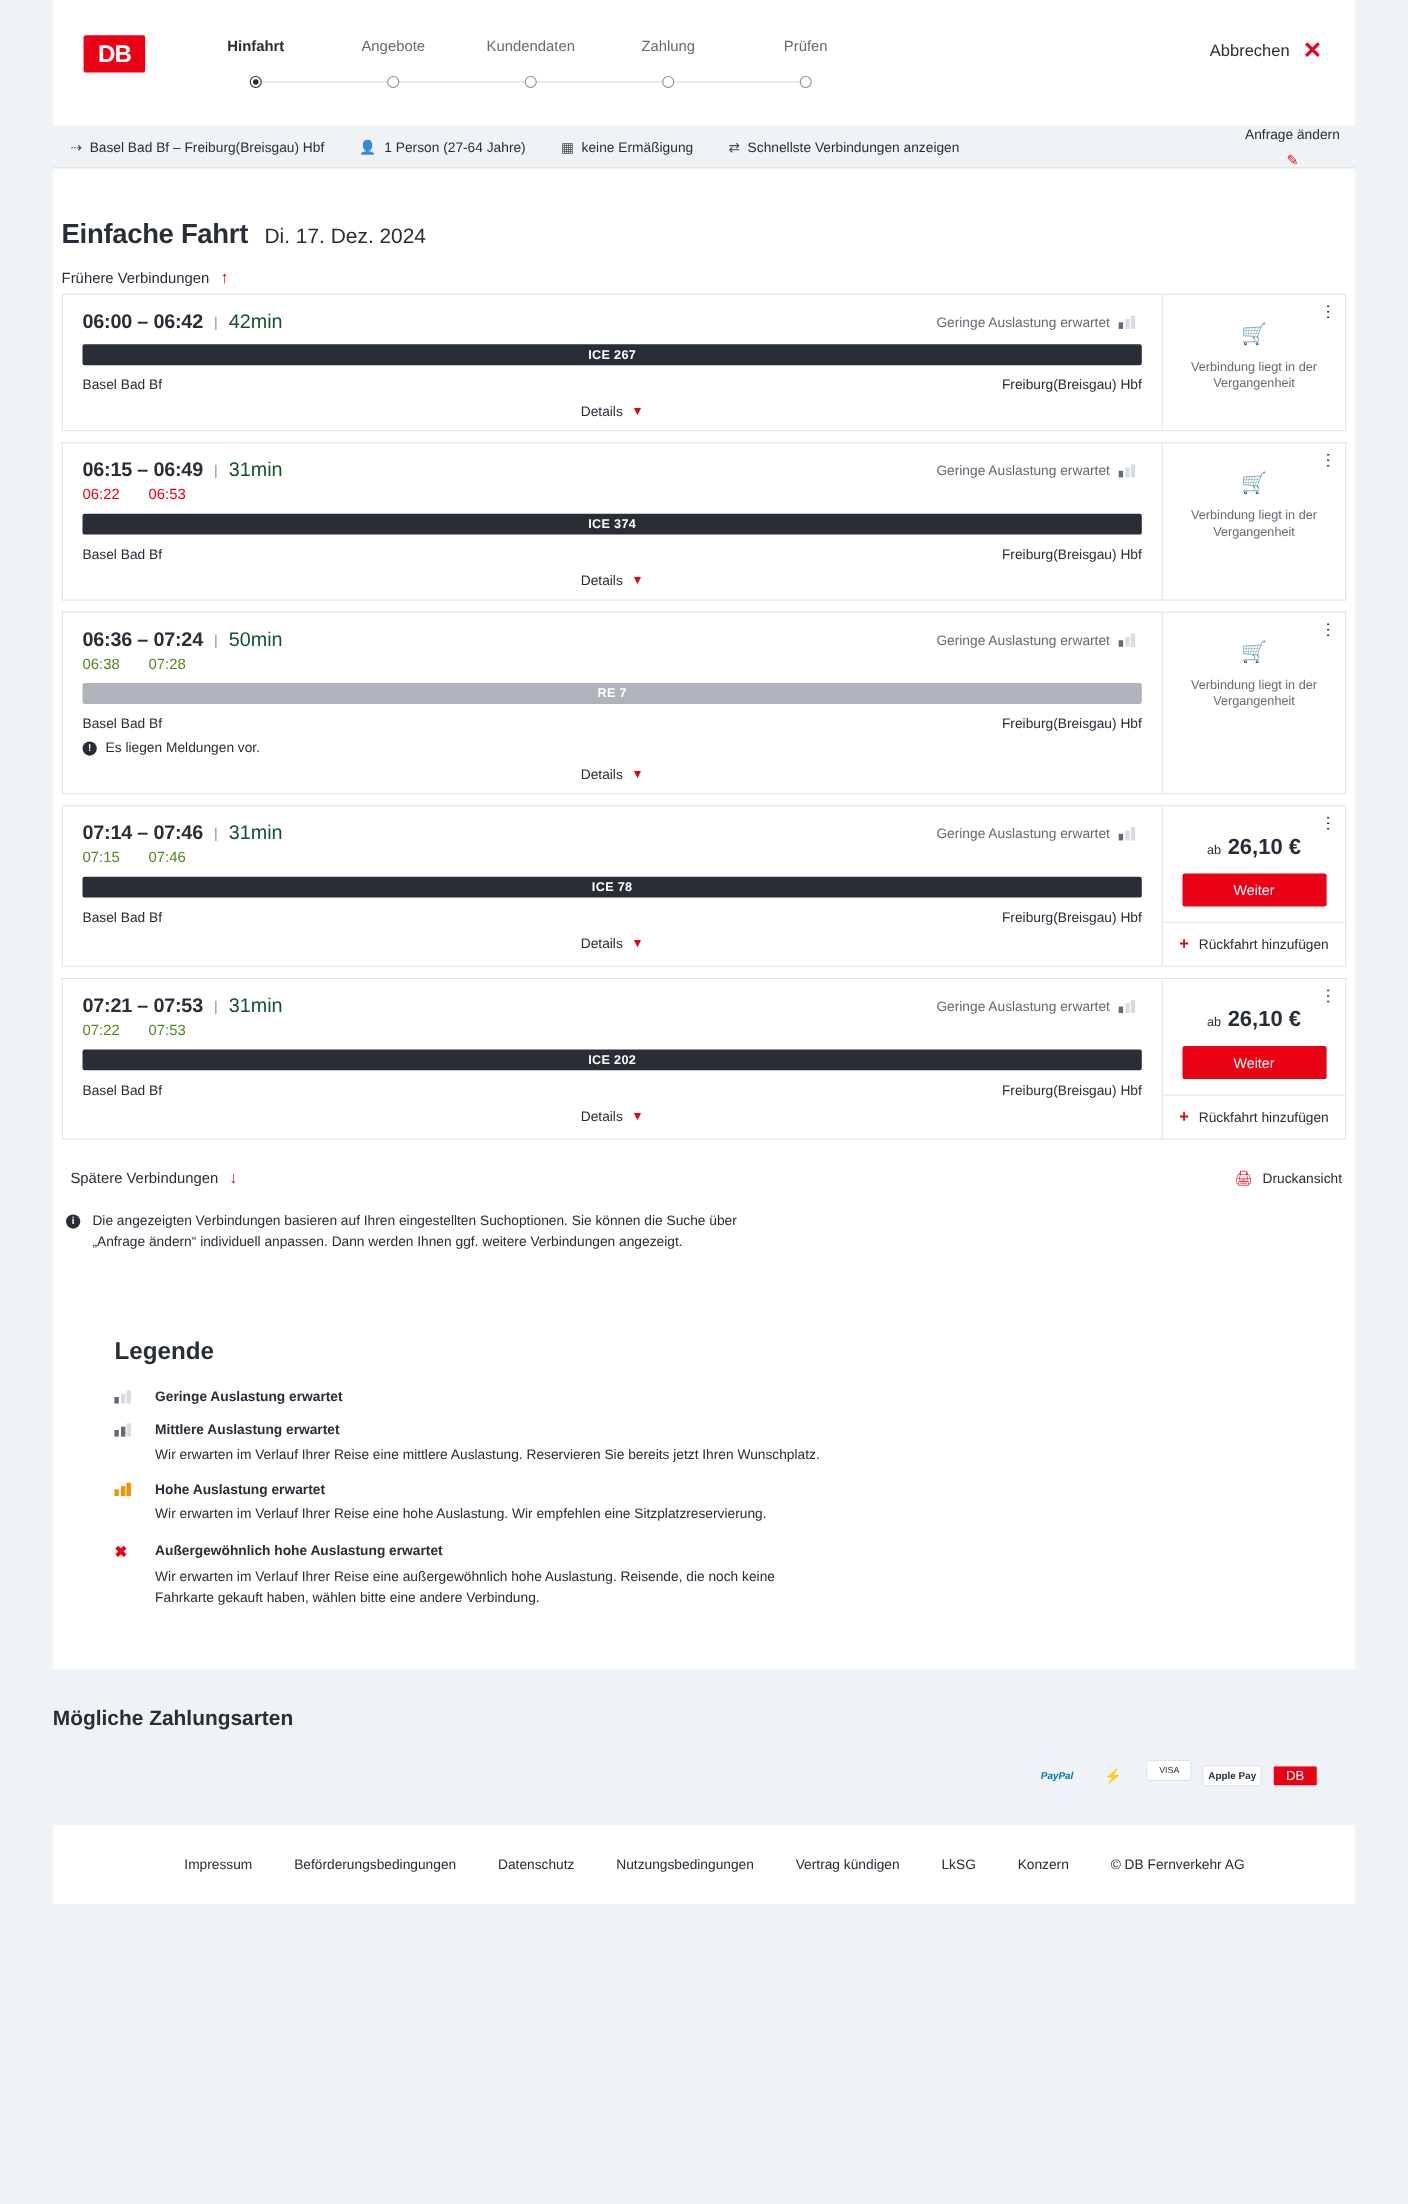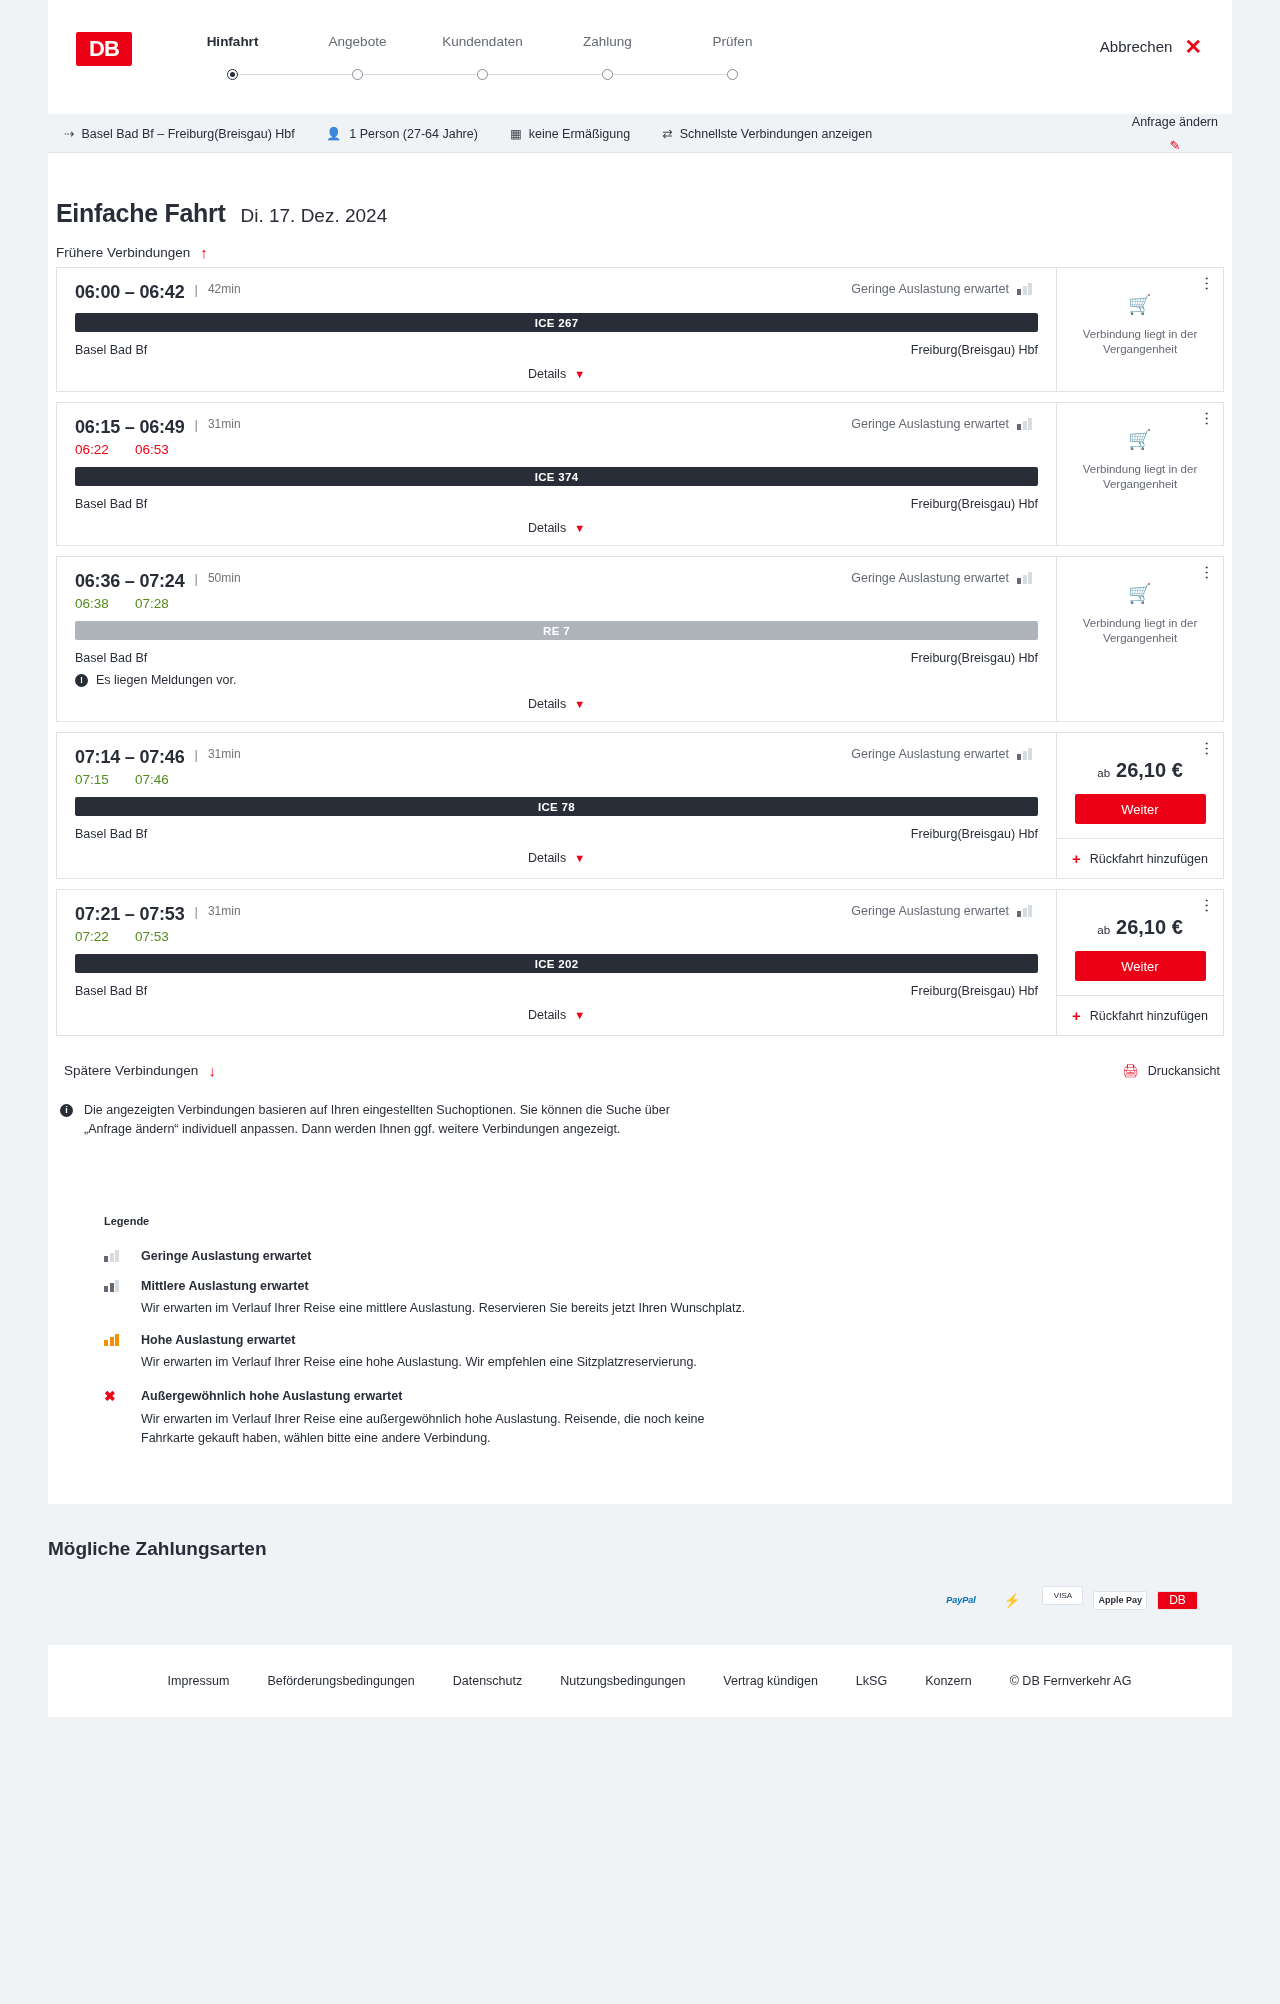--- a/index.html
+++ b/index.html
@@ -103,24 +103,24 @@
   .card-right {
     width:167px; border-left:1px solid #dfe3e7;
     display:flex; flex-direction:column; align-items:center;
     position:relative; padding-top:16px;
   }
   .kebab {
     position:absolute; top:8px; right:10px;
     color:#282d37; font-size:15px; letter-spacing:0; line-height:12px; cursor:pointer;
     writing-mode:vertical-rl;
   }
-  .row1 { display:flex; align-items:flex-start; }
+  .row1 { display:flex; align-items:center; }
   .times { font-size:18px; font-weight:bold; letter-spacing:-.2px; }
   .sep { color:#878c96; margin:0 10px; font-size:13px; }
-  .dur { font-size:12px; color:#737373; }
+  .dur { font-size:18px; color:#14532d; }
   .occ {
     margin-left:auto; display:flex; align-items:center; gap:8px;
     font-size:12.5px; color:#646973;
   }
   .row2 { margin-top:4px; display:flex; font-size:13.5px; }
   .row2 .t1 { width:60px; }
   .green { color:#508b1b; }
   .red { color:#ec0016; }
   .trainbar {
     margin-top:10px; height:19px; border-radius:2px;
@@ -174,21 +174,21 @@
     display:flex; gap:11px; padding:16px 8px 0 12px;
     font-size:12.5px; color:#282d37; line-height:1.5; max-width:660px;
   }
   .hint .i {
     width:13px;height:13px;border-radius:50%;background:#282d37;color:#fff;
     font-size:9px;display:flex;align-items:center;justify-content:center;flex:0 0 auto;margin-top:3px;font-weight:bold;
   }
 
   
   .legend { background:#fff; margin:0 48px; padding:44px 0 40px 56px; }
-  .legend h2 { font-size:11px; margin:0 0 22px 0; font-weight:bold; }
+  .legend h2 { font-size:22px; margin:0 0 22px 0; font-weight:bold; }
   .leg-item { margin-bottom:16px; }
   .leg-head { display:flex; align-items:center; gap:16px; font-size:12.5px; font-weight:bold; }
   .leg-desc { font-size:12.5px; color:#282d37; margin:6px 0 0 37px; line-height:1.5; max-width:620px; }
   .bars { display:flex; align-items:flex-end; gap:1.5px; height:12px; width:21px; }
   .bars span { width:4px; background:#d7dce1; }
   .bars span.on { background:#646973; }
   .bars.l1 span:nth-child(1){height:6px;} .bars.l1 span:nth-child(2){height:9px;} .bars.l1 span:nth-child(3){height:12px;}
   .bars.l2 span:nth-child(1){height:6px;} .bars.l2 span:nth-child(2){height:9px;} .bars.l2 span:nth-child(3){height:12px;}
   .bars.l3 span:nth-child(1){height:6px;} .bars.l3 span:nth-child(2){height:9px;} .bars.l3 span:nth-child(3){height:12px;}
   .bars.l3 span { background:#f39200; }

